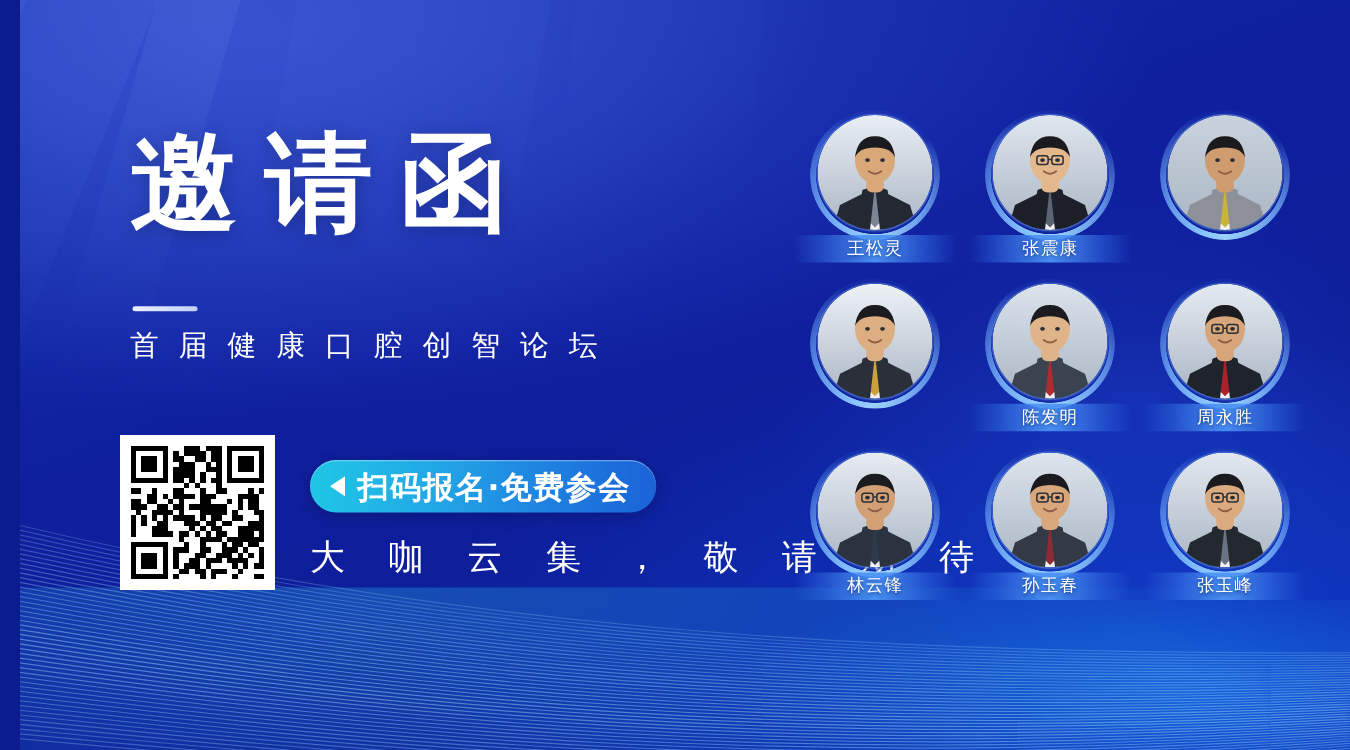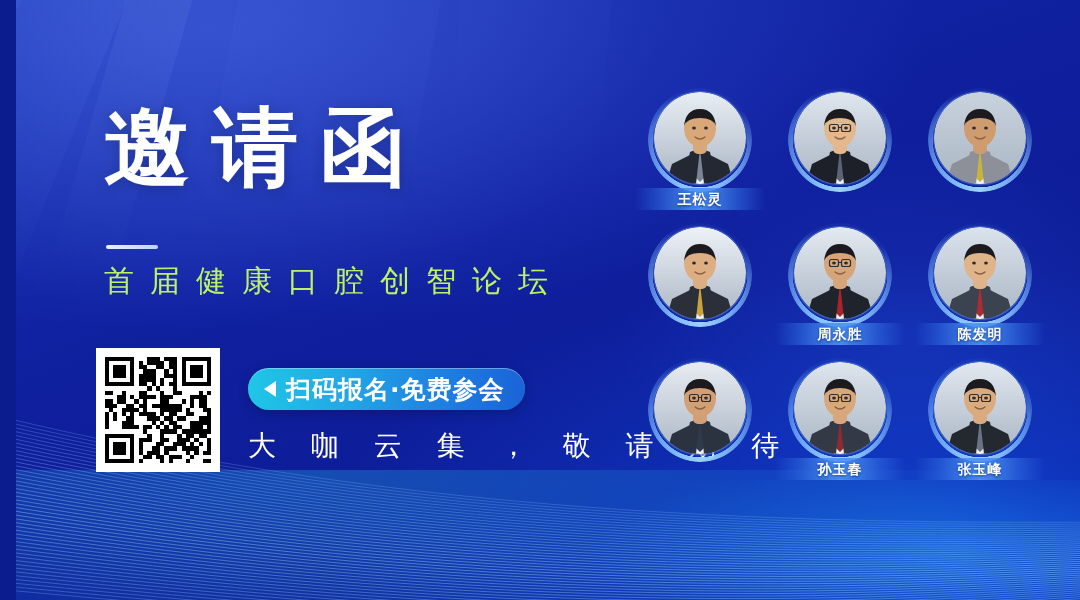--- a/index.html
+++ b/index.html
@@ -99,24 +99,24 @@
     position: absolute;
     left: 2px; top: 245px;
     width: 52px; height: 4px;
     background: linear-gradient(to right, #ffffff, #cfe0ff);
     border-radius: 2px;
     opacity: .92;
   }
   .subhead {
     position: absolute;
     left: 0; top: 266px;
-    font-size: 30px;
+    font-size: 23px;
     line-height: 1;
     font-weight: 400;
-    color: #bef264;
+    color: #ffffff;
     letter-spacing: 16px;
     white-space: nowrap;
   }
 
   .qr {
     position: absolute;
     left: -8px; top: 348px;
     width: 124px; height: 124px;
     background: #ffffff;
     padding: 0;
@@ -233,21 +233,21 @@
     justify-content: center;
     background: linear-gradient(to right,
       rgba(30,80,200,0) 0%,
       rgba(46,104,222,0.55) 18%,
       rgba(76,148,245,0.95) 50%,
       rgba(46,104,222,0.55) 82%,
       rgba(30,80,200,0) 100%);
   }
   .nameplate span {
     font-size: 14px;
-    font-weight: 700;
+    font-weight: 400;
     color: #ffffff;
     line-height: 1;
     letter-spacing: 1px;
     white-space: pre;
     text-shadow: 0 1px 3px rgba(0,30,90,0.7);
   }
 </style>
 </head>
 <body>
 
@@ -749,20 +749,23 @@
       <ellipse cx="52" cy="36" rx="1.9" ry="1.5" fill="#2b2b30"></ellipse>
       <path d="M41 45 q5 4 10 0" stroke="#8d5f45" stroke-width="1.4" fill="none" stroke-linecap="round"></path>
       <g stroke="#2a2f38" stroke-width="1.2" fill="none">
         <rect x="35.5" y="32.5" width="9" height="7" rx="2"></rect>
         <rect x="47.5" y="32.5" width="9" height="7" rx="2"></rect>
         <line x1="44.5" y1="35.5" x2="47.5" y2="35.5"></line>
       </g>
     </g>
   </svg>
         </div>
+    <div class="nameplate">
+      <span>张震康</span>
+    </div>
       </div>
       <div class="speaker">
     <div class="ring-wrap">
       <div class="ring-inner"></div>
       <div class="ring"></div>
     </div>
     <div class="photo">
   <svg width="92" height="92" viewBox="0 0 92 92">
     <defs>
       <clipPath id="cp2">
@@ -817,20 +820,57 @@
       <rect x="39" y="48" width="14" height="14" rx="5" fill="#dcae82"></rect>
       <ellipse cx="46" cy="36" rx="16" ry="19" fill="#dcae82"></ellipse>
       <path d="M30 34 q2 -17 16 -17 q14 0 16 17 q-3 -8 -16 -8 q-13 0 -16 8 Z" fill="#1b1b1f"></path>
       <ellipse cx="40" cy="36" rx="1.9" ry="1.5" fill="#2b2b30"></ellipse>
       <ellipse cx="52" cy="36" rx="1.9" ry="1.5" fill="#2b2b30"></ellipse>
       <path d="M41 45 q5 4 10 0" stroke="#8d5f45" stroke-width="1.4" fill="none" stroke-linecap="round"></path>
 
     </g>
   </svg>
         </div>
+      </div>
+      <div class="speaker">
+    <div class="ring-wrap">
+      <div class="ring-inner"></div>
+      <div class="ring"></div>
+    </div>
+    <div class="photo">
+  <svg width="92" height="92" viewBox="0 0 92 92">
+    <defs>
+      <clipPath id="cp5">
+                <circle cx="46" cy="46" r="46"></circle>
+              </clipPath>
+      <linearGradient id="bgg5" x1="0" y1="0" x2="0" y2="1">
+        <stop offset="0%" stop-color="#dbe3ec"></stop>
+        <stop offset="100%" stop-color="#aab6c4"></stop>
+      </linearGradient>
+    </defs>
+    <g clip-path="url(#cp5)">
+      <rect width="92" height="92" fill="url(#bgg5)"></rect>
+      <path d="M46 58 L74 72 L80 92 L12 92 L18 72 Z" fill="#3b4350"></path>
+      <path d="M38 58 L46 70 L54 58 L52 92 L40 92 Z" fill="#f1f2f4"></path>
+      <path d="M44 62 L48 62 L50 86 L46 90 L42 86 Z" fill="#b02a31"></path>
+      <path d="M46 56 L36 60 L30 92 L42 92 Z" fill="#3b4350"></path>
+      <path d="M46 56 L56 60 L62 92 L50 92 Z" fill="#3b4350"></path>
+      <rect x="39" y="48" width="14" height="14" rx="5" fill="#e0b489"></rect>
+      <ellipse cx="46" cy="36" rx="16" ry="19" fill="#e0b489"></ellipse>
+      <path d="M30 34 q2 -17 16 -17 q14 0 16 17 q-3 -8 -16 -8 q-13 0 -16 8 Z" fill="#1b1b1f"></path>
+      <ellipse cx="40" cy="36" rx="1.9" ry="1.5" fill="#2b2b30"></ellipse>
+      <ellipse cx="52" cy="36" rx="1.9" ry="1.5" fill="#2b2b30"></ellipse>
+      <path d="M41 45 q5 4 10 0" stroke="#8d5f45" stroke-width="1.4" fill="none" stroke-linecap="round"></path>
+
+    </g>
+  </svg>
+        </div>
+    <div class="nameplate">
+      <span>陈发明</span>
+    </div>
       </div>
       <div class="speaker">
     <div class="ring-wrap">
       <div class="ring-inner"></div>
       <div class="ring"></div>
     </div>
     <div class="photo">
   <svg width="92" height="92" viewBox="0 0 92 92">
     <defs>
       <clipPath id="cp4">
@@ -867,57 +907,20 @@
     </div>
       </div>
       <div class="speaker">
     <div class="ring-wrap">
       <div class="ring-inner"></div>
       <div class="ring"></div>
     </div>
     <div class="photo">
   <svg width="92" height="92" viewBox="0 0 92 92">
     <defs>
-      <clipPath id="cp5">
-                <circle cx="46" cy="46" r="46"></circle>
-              </clipPath>
-      <linearGradient id="bgg5" x1="0" y1="0" x2="0" y2="1">
-        <stop offset="0%" stop-color="#dbe3ec"></stop>
-        <stop offset="100%" stop-color="#aab6c4"></stop>
-      </linearGradient>
-    </defs>
-    <g clip-path="url(#cp5)">
-      <rect width="92" height="92" fill="url(#bgg5)"></rect>
-      <path d="M46 58 L74 72 L80 92 L12 92 L18 72 Z" fill="#3b4350"></path>
-      <path d="M38 58 L46 70 L54 58 L52 92 L40 92 Z" fill="#f1f2f4"></path>
-      <path d="M44 62 L48 62 L50 86 L46 90 L42 86 Z" fill="#b02a31"></path>
-      <path d="M46 56 L36 60 L30 92 L42 92 Z" fill="#3b4350"></path>
-      <path d="M46 56 L56 60 L62 92 L50 92 Z" fill="#3b4350"></path>
-      <rect x="39" y="48" width="14" height="14" rx="5" fill="#e0b489"></rect>
-      <ellipse cx="46" cy="36" rx="16" ry="19" fill="#e0b489"></ellipse>
-      <path d="M30 34 q2 -17 16 -17 q14 0 16 17 q-3 -8 -16 -8 q-13 0 -16 8 Z" fill="#1b1b1f"></path>
-      <ellipse cx="40" cy="36" rx="1.9" ry="1.5" fill="#2b2b30"></ellipse>
-      <ellipse cx="52" cy="36" rx="1.9" ry="1.5" fill="#2b2b30"></ellipse>
-      <path d="M41 45 q5 4 10 0" stroke="#8d5f45" stroke-width="1.4" fill="none" stroke-linecap="round"></path>
-
-    </g>
-  </svg>
-        </div>
-    <div class="nameplate">
-      <span>陈发明</span>
-    </div>
-      </div>
-      <div class="speaker">
-    <div class="ring-wrap">
-      <div class="ring-inner"></div>
-      <div class="ring"></div>
-    </div>
-    <div class="photo">
-  <svg width="92" height="92" viewBox="0 0 92 92">
-    <defs>
       <clipPath id="cp6">
                 <circle cx="46" cy="46" r="46"></circle>
               </clipPath>
       <linearGradient id="bgg6" x1="0" y1="0" x2="0" y2="1">
         <stop offset="0%" stop-color="#e8ecf2"></stop>
         <stop offset="100%" stop-color="#aab6c4"></stop>
       </linearGradient>
     </defs>
     <g clip-path="url(#cp6)">
       <rect width="92" height="92" fill="url(#bgg6)"></rect>
@@ -933,20 +936,23 @@
       <ellipse cx="52" cy="36" rx="1.9" ry="1.5" fill="#2b2b30"></ellipse>
       <path d="M41 45 q5 4 10 0" stroke="#8d5f45" stroke-width="1.4" fill="none" stroke-linecap="round"></path>
       <g stroke="#2a2f38" stroke-width="1.2" fill="none">
         <rect x="35.5" y="32.5" width="9" height="7" rx="2"></rect>
         <rect x="47.5" y="32.5" width="9" height="7" rx="2"></rect>
         <line x1="44.5" y1="35.5" x2="47.5" y2="35.5"></line>
       </g>
     </g>
   </svg>
         </div>
+    <div class="nameplate">
+      <span>林云锋</span>
+    </div>
       </div>
       <div class="speaker">
     <div class="ring-wrap">
       <div class="ring-inner"></div>
       <div class="ring"></div>
     </div>
     <div class="photo">
   <svg width="92" height="92" viewBox="0 0 92 92">
     <defs>
       <clipPath id="cp8">

